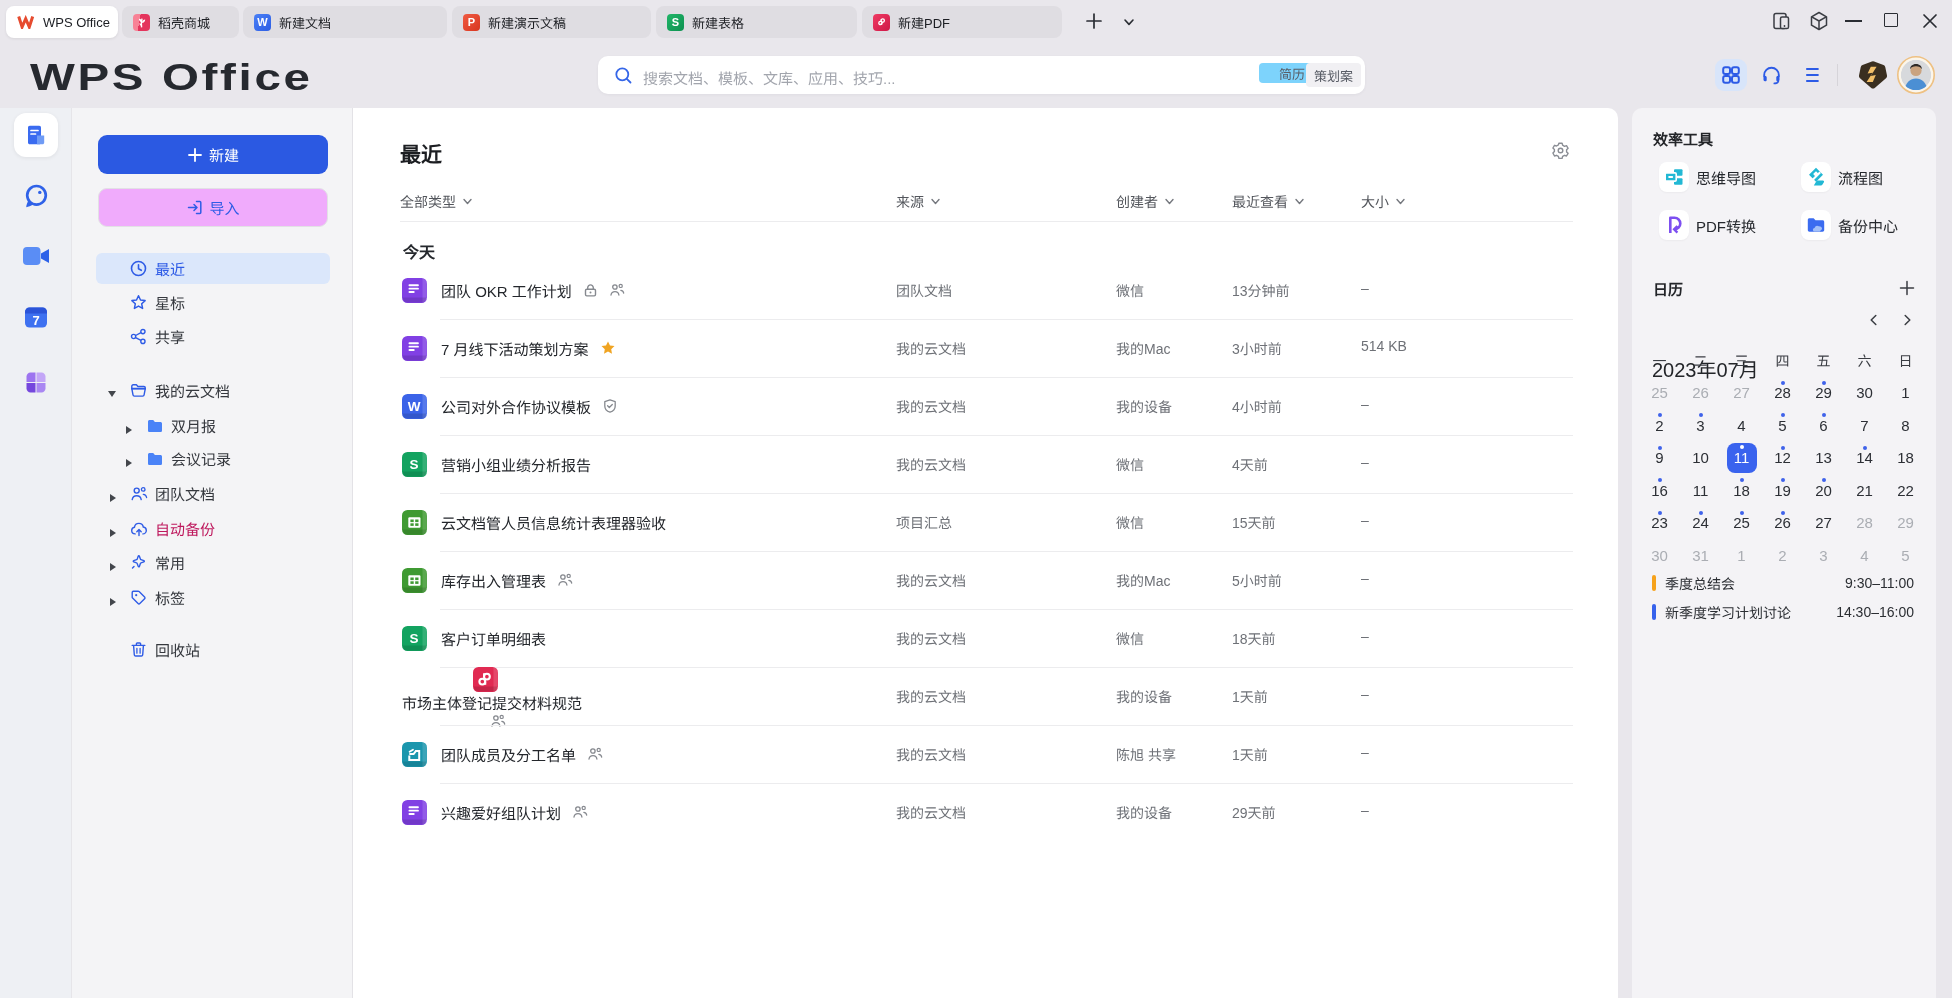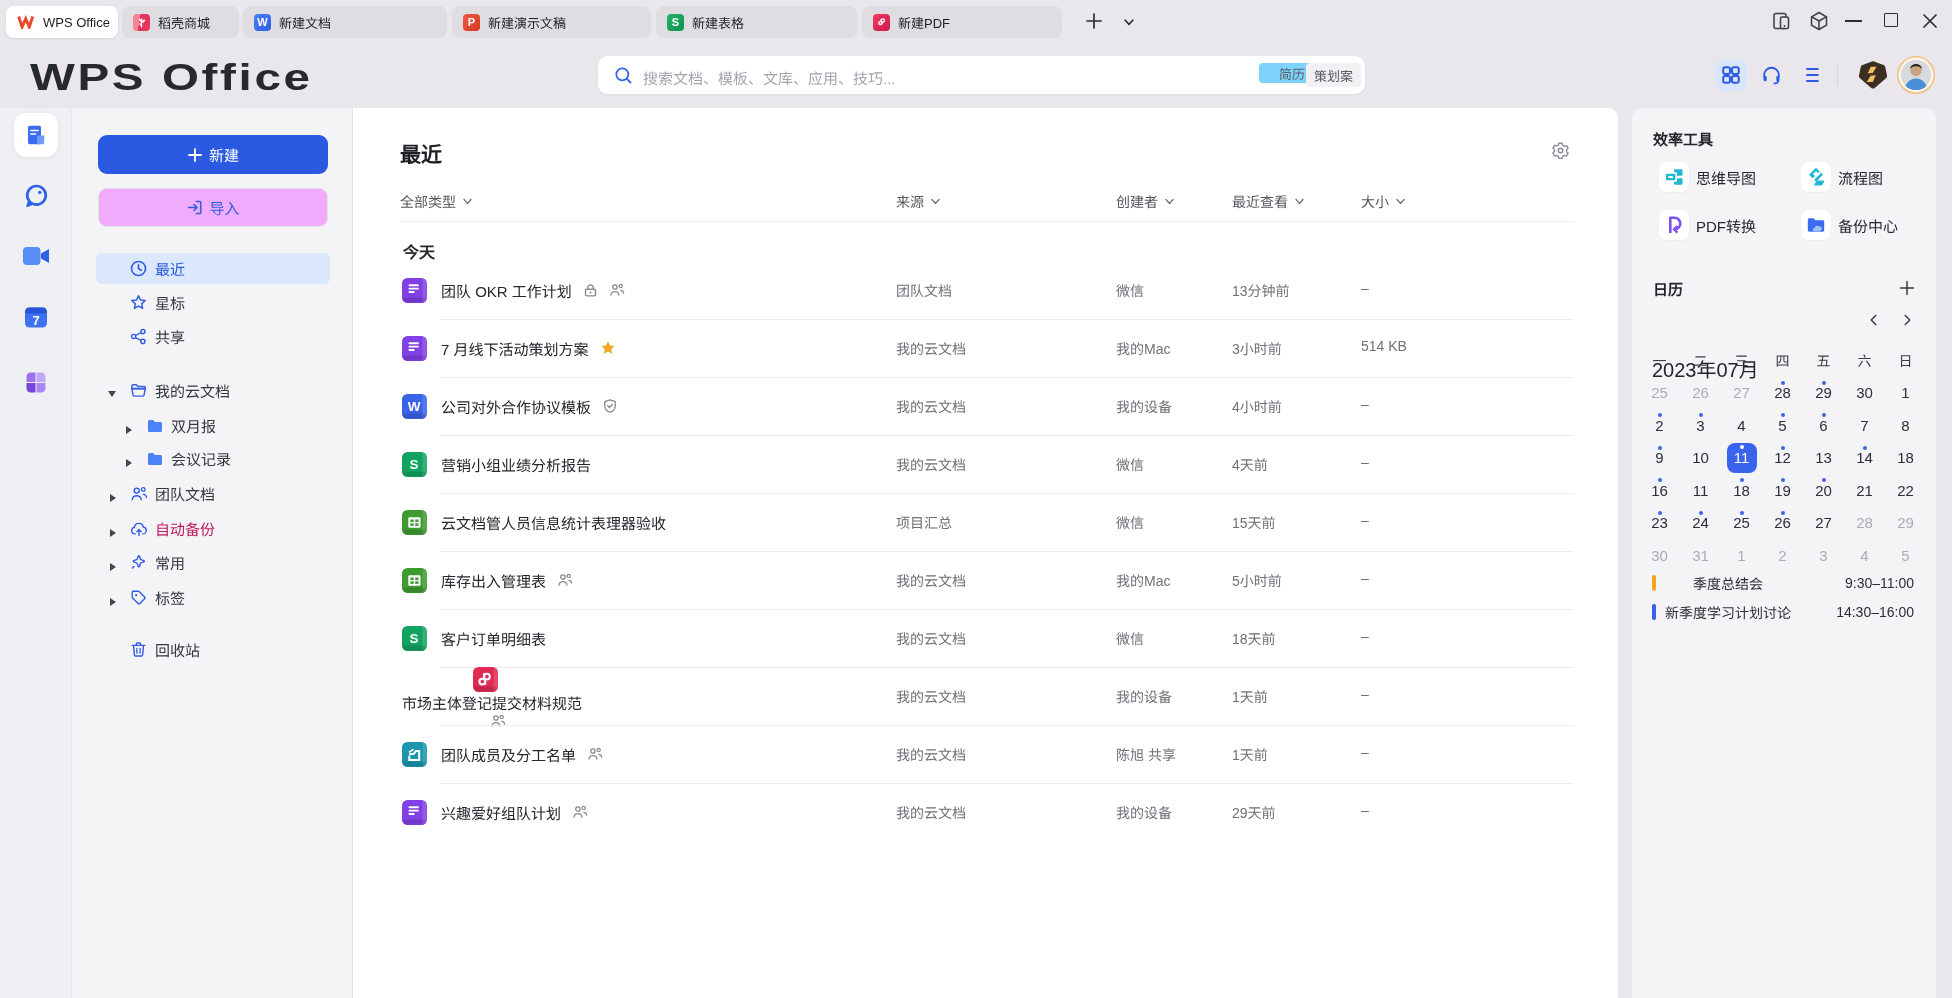--- a/index.html
+++ b/index.html
@@ -669,13 +669,13 @@
         <td class="gray">30</td>
         <td class="gray">31</td>
         <td class="gray">1</td>
         <td class="gray">2</td>
         <td class="gray">3</td>
         <td class="gray">4</td>
         <td class="gray">5</td>
       </tr>
     </tbody>
   </table>
-<div class="event" style="top:573px;gap:28px;"><span class="bar" style="background:#f6a21c;"></span>季度总结会<span class="time">9:30–11:00</span></div>
+<div class="event" style="top:573px;"><span class="bar" style="background:#f6a21c;"></span>季度总结会<span class="time">9:30–11:00</span></div>
 <div class="event" style="top:602px;"><span class="bar" style="background:#3662ec;"></span>新季度学习计划讨论<span class="time">14:30–16:00</span></div>
 </body></html>

